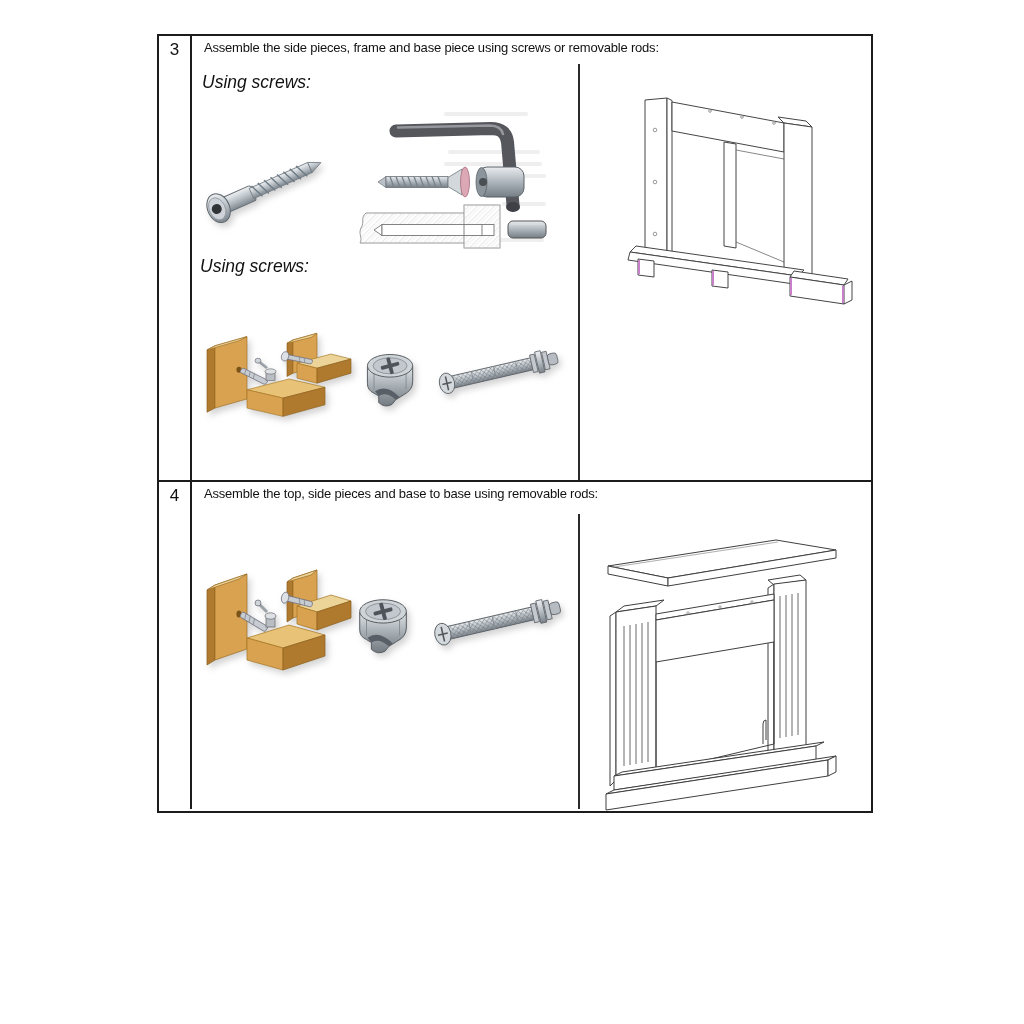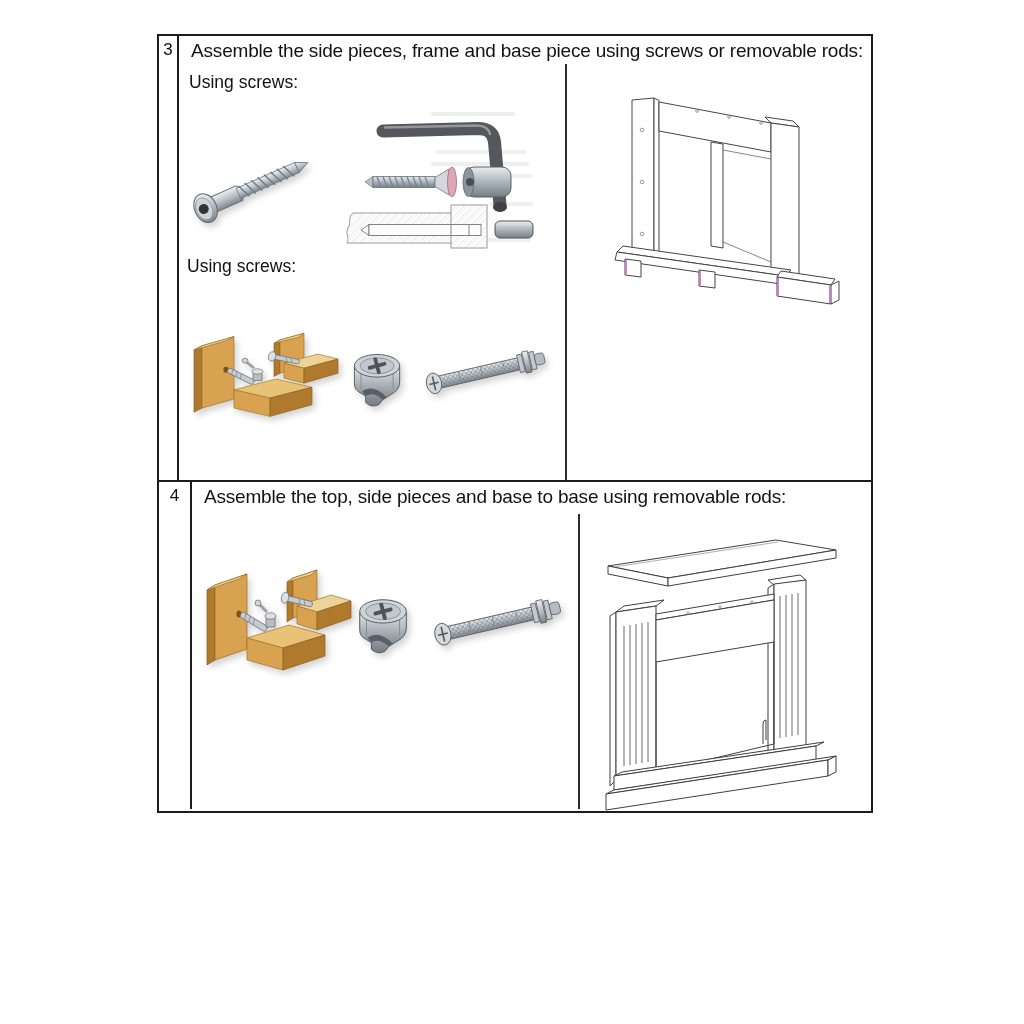--- a/index.html
+++ b/index.html
@@ -3,22 +3,22 @@
 <meta charset="utf-8">
 <style>
   html,body{margin:0;padding:0;background:#ffffff;}
   #page{position:relative;width:1024px;height:1024px;background:#ffffff;font-family:"Liberation Sans",sans-serif;color:#1b1b1b;overflow:hidden;}
   #itable{position:absolute;left:157px;top:34px;width:716px;height:779px;border:2px solid #1c1c1c;box-sizing:border-box;background:#fff;}
   .row{display:flex;box-sizing:border-box;}
   .row-3{height:446px;border-bottom:2px solid #1c1c1c;}
   .row-4{height:327px;}
   .num-cell{width:33px;border-right:2px solid #1c1c1c;box-sizing:border-box;text-align:center;padding-top:4px;font-size:17px;color:#111;}
   .content{flex:1;position:relative;}
-  .instr{padding:4px 8px 0 12px;font-size:19px;letter-spacing:-0.2px;white-space:nowrap;color:#121212;}
-  .body{position:absolute;left:0;right:4px;bottom:0;display:flex;}
+  .instr{padding:4px 8px 0 12px;font-size:13px;letter-spacing:-0.2px;white-space:nowrap;color:#121212;}
+  .body{position:absolute;left:0;right:4px;bottom:0;display:flex;font-style:italic;}
   .row-3 .body{top:28px;}
   .row-4 .body{top:32px;}
   .left-pane{width:388px;border-right:2px solid #2b2b2b;box-sizing:border-box;position:relative;}
   .right-pane{flex:1;position:relative;}
   .sub-label{position:absolute;font-size:17.5px;color:#121212;}
   .img{position:absolute;}
   .shadowed{filter:drop-shadow(3px 4px 3px rgba(110,110,110,0.30));}
   svg{display:block;overflow:visible;}
 </style>
 </head>

